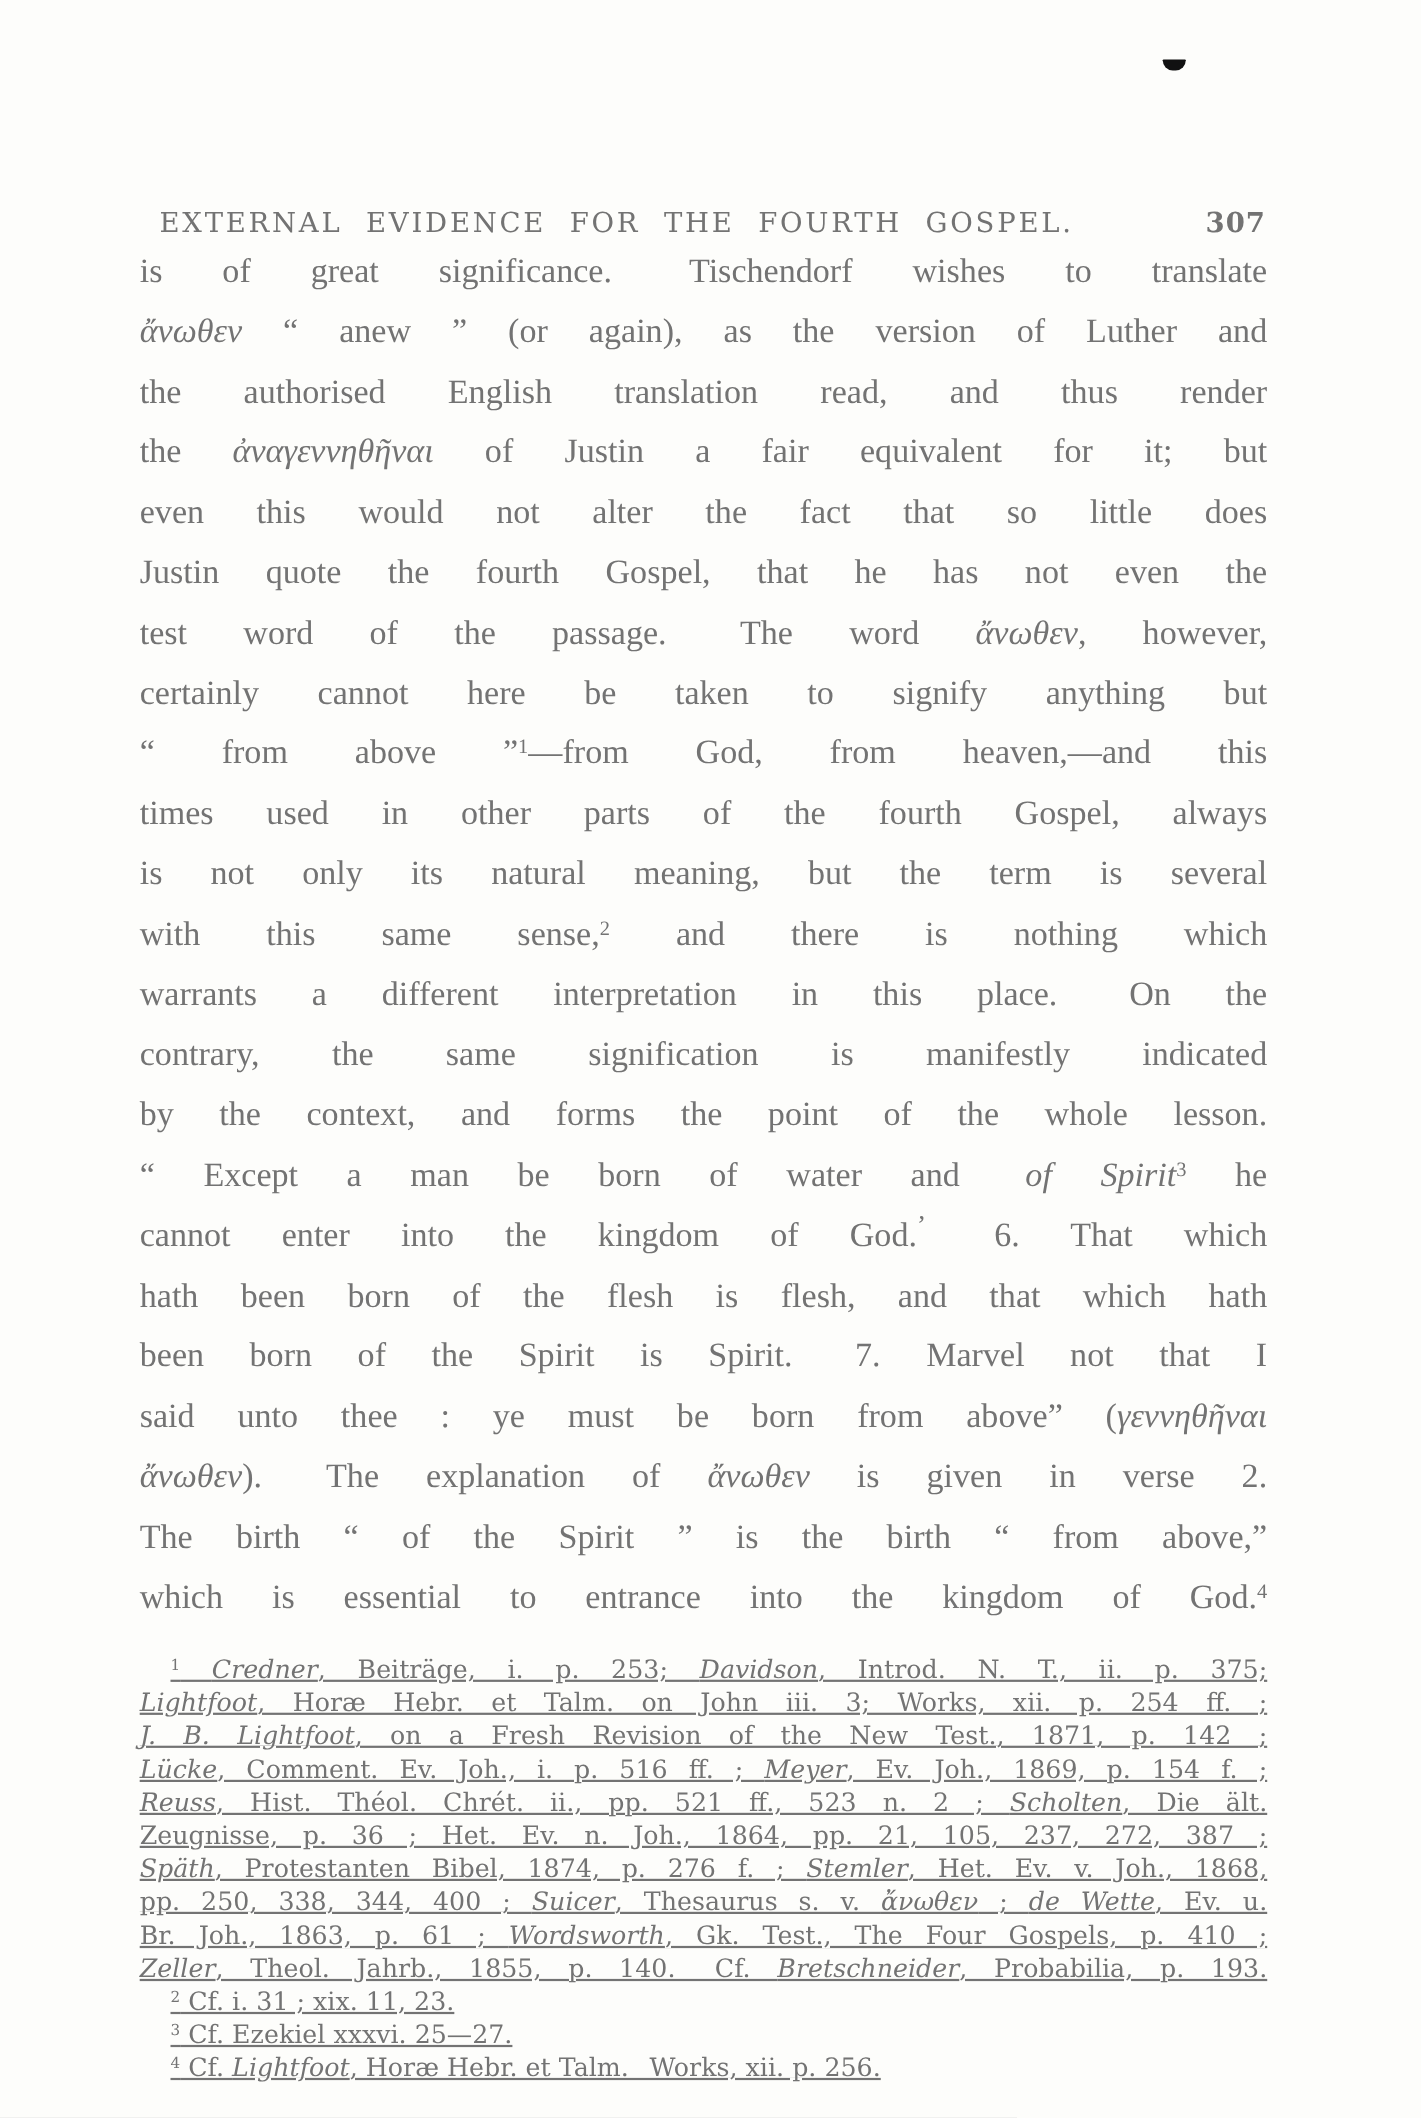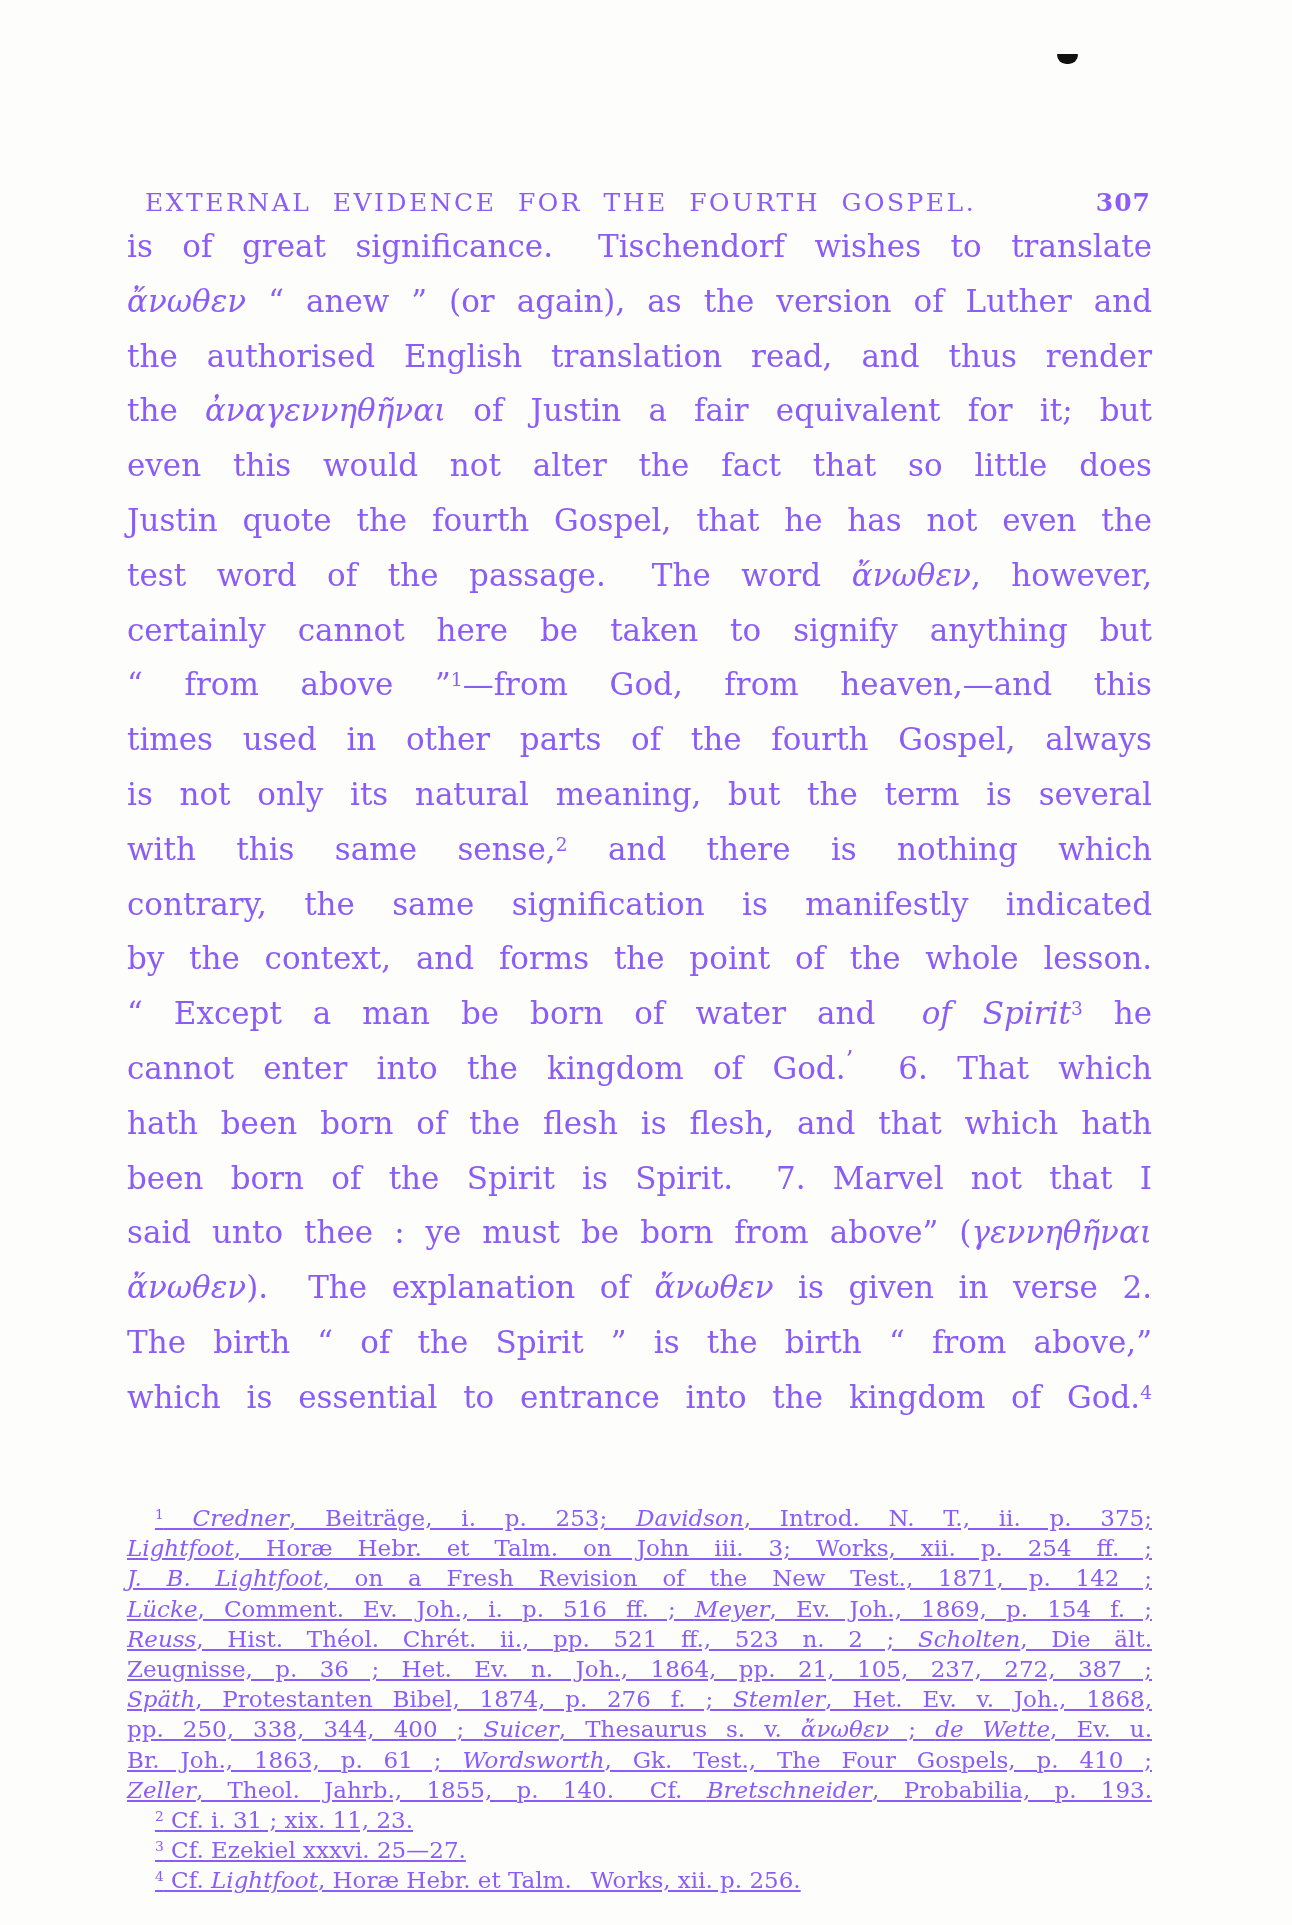--- a/index.html
+++ b/index.html
@@ -1,21 +1,21 @@
 <!DOCTYPE html>
 <html><head>
 <meta charset="utf-8">
 <style>
   html, body { margin: 0; padding: 0; background: #e8e8e8; }
   .page {
     position: relative;
     width: 1292px;
     height: 1925px;
     background: #fdfdfb;
-    color: #8b5cf6;
+    color: #737373;
     font-family: "DejaVu Serif", "Liberation Serif", serif;
     overflow: hidden;
     margin: 0 auto;
   }
   .ink-smudge {
     position: absolute;
     left: 1057px;
     top: 54px;
     width: 21px;
     height: 10px;
@@ -40,20 +40,21 @@
   .page-number {
     letter-spacing: 1px;
     font-weight: bold;
   }
   .body-text {
     position: absolute;
     left: 127px;
     width: 1025px;
     top: 219px;
     font-size: 31px;
+    font-family: Liberation Serif, serif;
   }
   .body-text .line {
     height: 54.8px;
     line-height: 54.8px;
   }
   .footnotes {
     position: absolute;
     left: 127px;
     width: 1025px;
     top: 1503px;
@@ -105,20 +106,21 @@
       <div class="line"><span>the authorised English translation read, and thus render</span></div>
       <div class="line"><span>the </span><span class="greek">ἀναγεννηθῆναι</span><span> of Justin a fair equivalent for it; but</span></div>
       <div class="line"><span>even this would not alter the fact that so little does</span></div>
       <div class="line"><span>Justin quote the fourth Gospel, that he has not even the</span></div>
       <div class="line"><span>test word of the passage.  The word </span><span class="greek">ἄνωθεν</span><span>, however,</span></div>
       <div class="line"><span>certainly cannot here be taken to signify anything but</span></div>
       <div class="line"><span>“ from above ”</span><span class="sup">1</span><span>—from God, from heaven,—and this</span></div>
       <div class="line"><span>times used in other parts of the fourth Gospel, always</span></div>
       <div class="line"><span>is not only its natural meaning, but the term is several</span></div>
       <div class="line"><span>with this same sense,</span><span class="sup">2</span><span> and there is nothing which</span></div>
+      <div class="line"><span>warrants a different interpretation in this place.  On the</span></div>
       <div class="line"><span>contrary, the same signification is manifestly indicated</span></div>
       <div class="line"><span>by the context, and forms the point of the whole lesson.</span></div>
       <div class="line"><span>“ Except a man be born of water and  </span><span class="italic">of Spirit</span><span class="sup">3</span><span> he</span></div>
       <div class="line"><span>cannot enter into the kingdom of God.</span><span class="quote-remnant">’</span><span>  6. That which</span></div>
       <div class="line"><span>hath been born of the flesh is flesh, and that which hath</span></div>
       <div class="line"><span>been born of the Spirit is Spirit.  7. Marvel not that I</span></div>
       <div class="line"><span>said unto thee : ye must be born from above” (</span><span class="greek">γεννηθῆναι</span></div>
       <div class="line"><span class="greek">ἄνωθεν</span><span>).  The explanation of </span><span class="greek">ἄνωθεν</span><span> is given in verse 2.</span></div>
       <div class="line"><span>The birth “ of the Spirit ” is the birth “ from above,”</span></div>
       <div class="line"><span>which is essential to entrance into the kingdom of God.</span><span class="sup">4</span></div>

